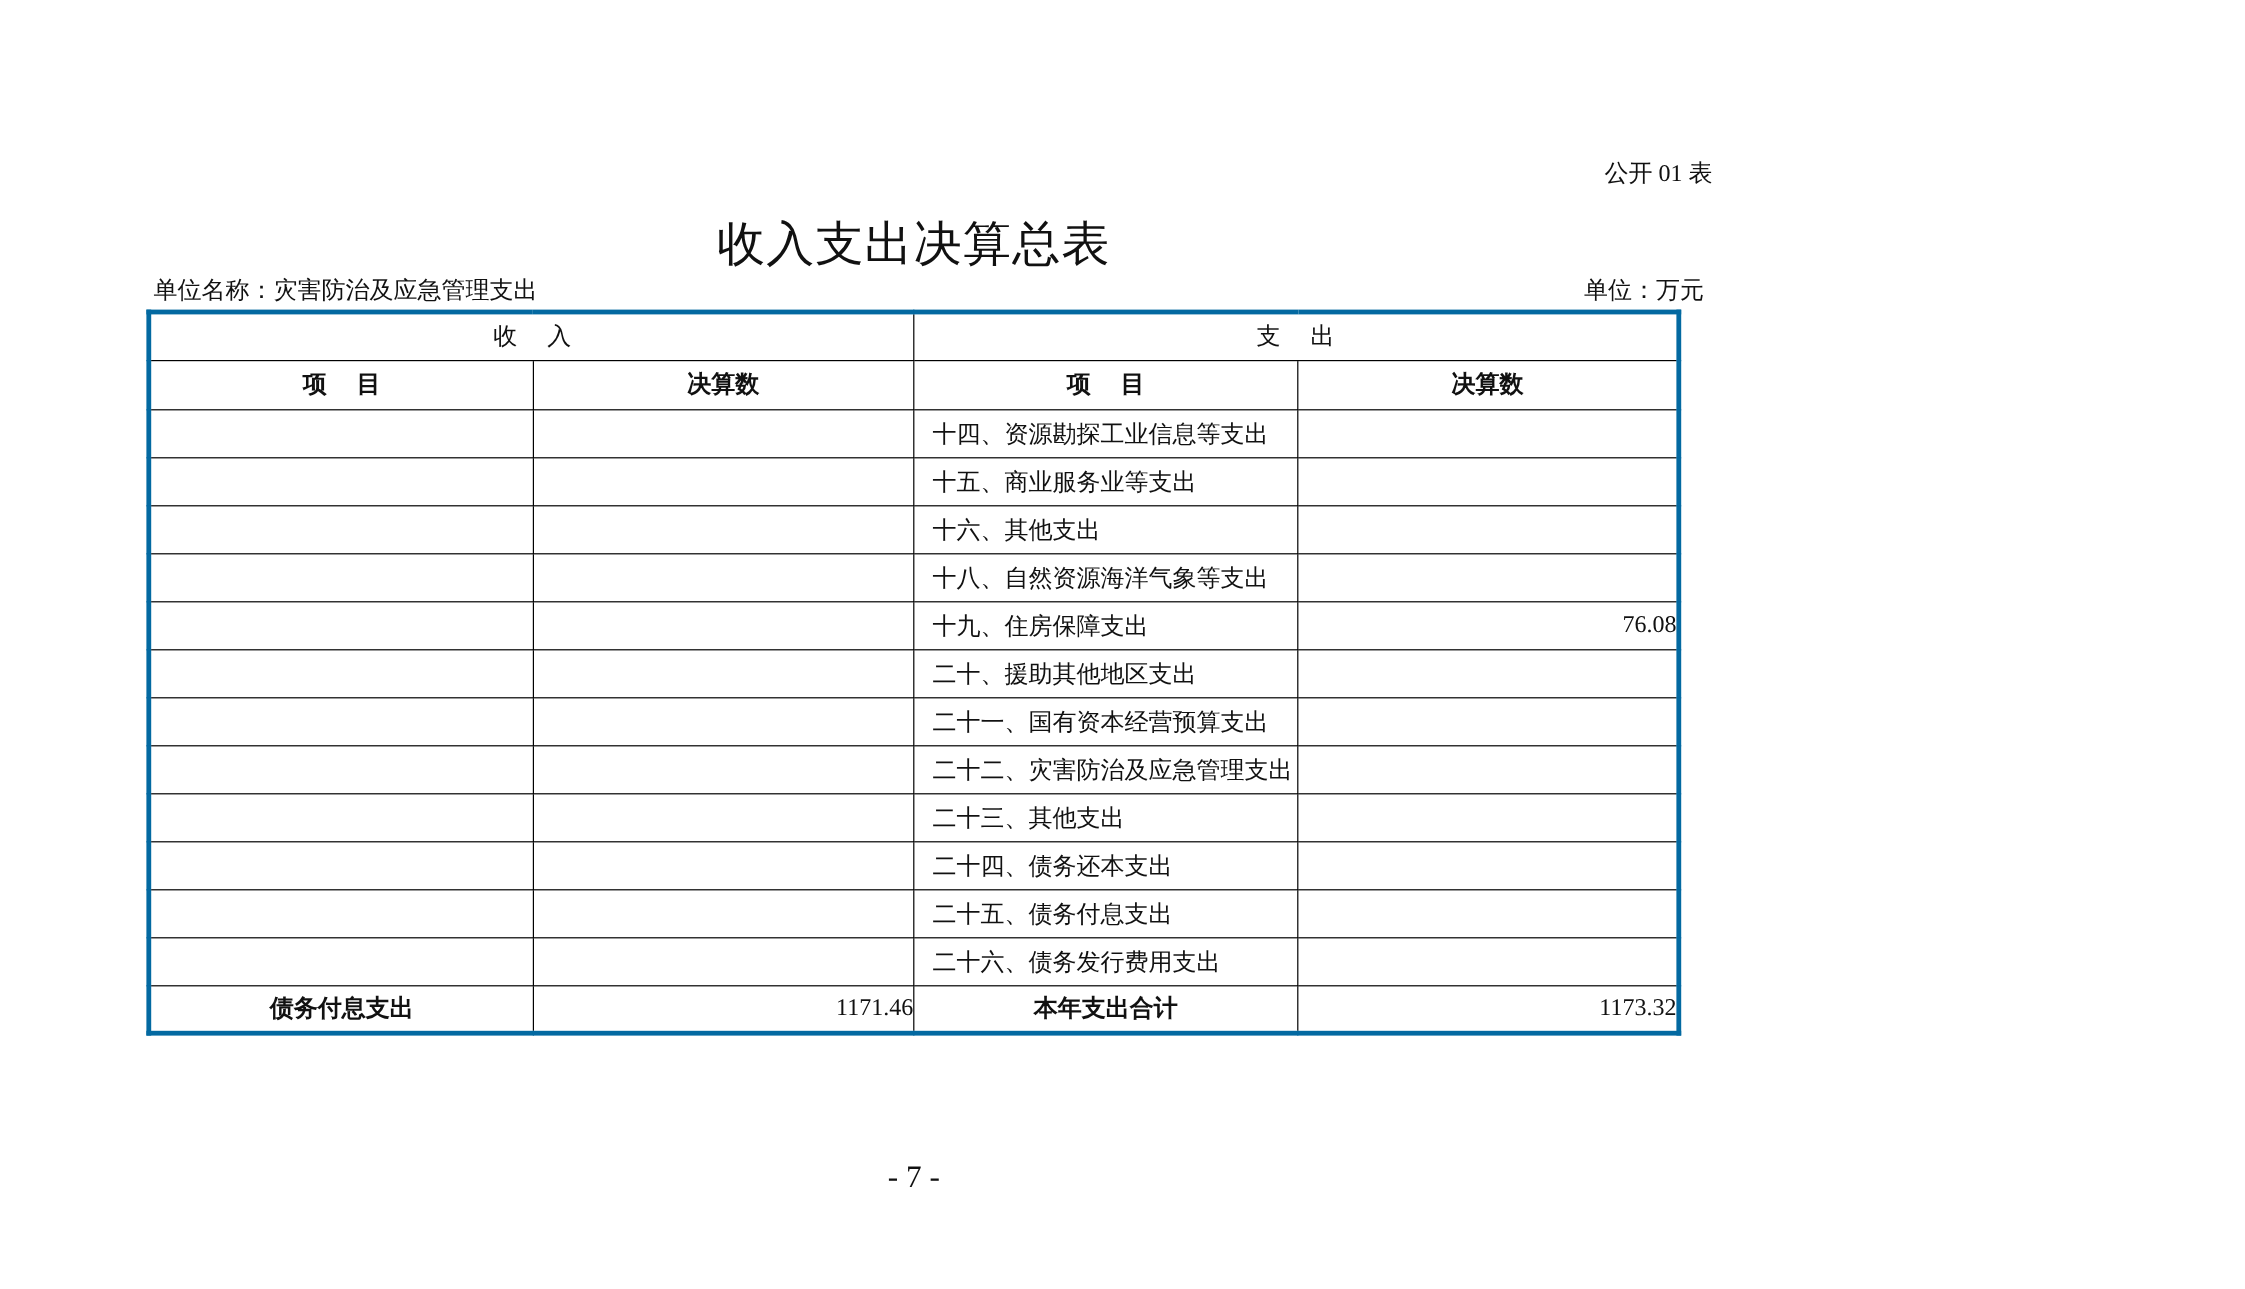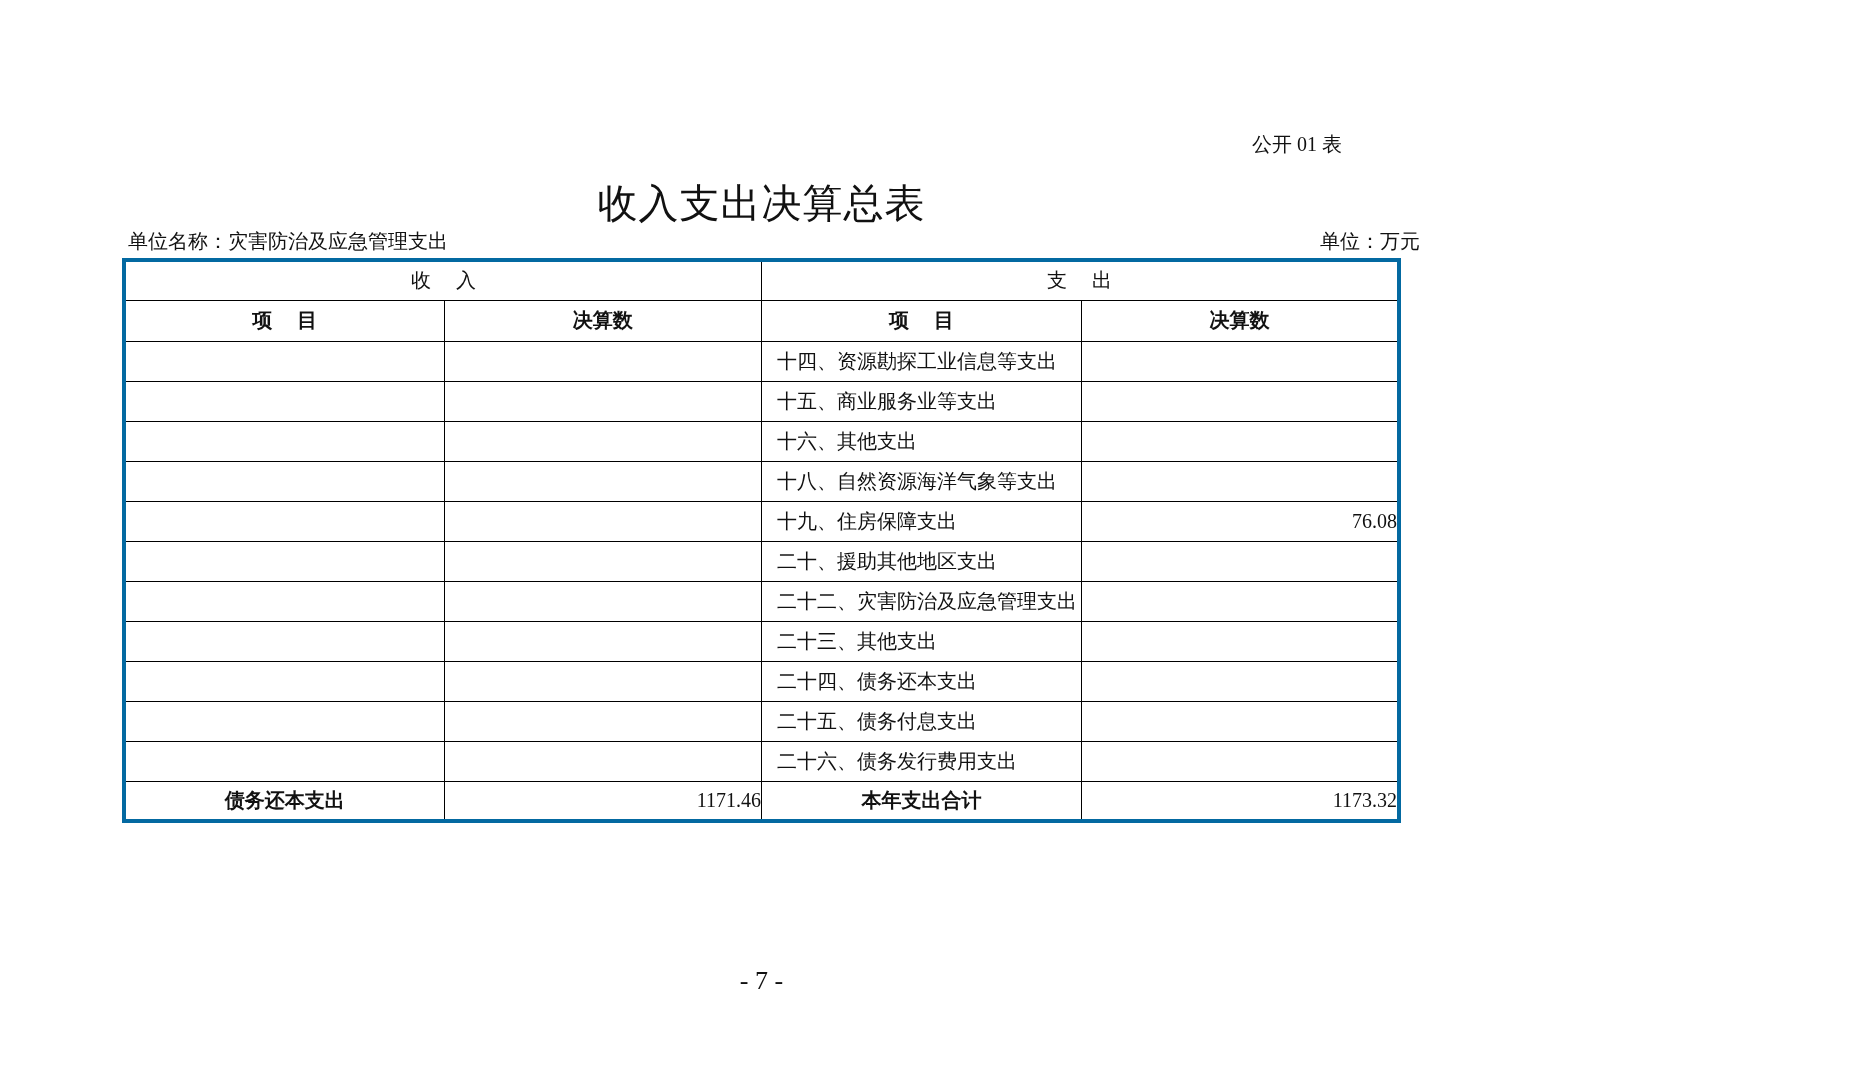--- a/index.html
+++ b/index.html
@@ -6,21 +6,21 @@
   html, body {
     width: 1871px; height: 1074px;
     background: #ffffff;
     font-family: "Liberation Serif", "DejaVu Serif", serif;
     color: #111111;
     position: relative;
     overflow: hidden;
   }
   .doc-label {
     position: absolute;
-    left: 1252px; top: 131px;
+    left: 1337px; top: 131px;
     font-size: 20px;
     white-space: nowrap;
   }
   .page-title {
     position: absolute;
     left: 122px; top: 176px;
     width: 1279px;
     text-align: center;
     font-size: 40px;
     font-weight: normal;
@@ -129,20 +129,26 @@
     </tr>
     <tr class="data-row">
       <td class="item-cell"></td>
       <td class="value-cell"></td>
       <td class="item-cell">二十、援助其他地区支出</td>
       <td class="value-cell"></td>
     </tr>
     <tr class="data-row">
       <td class="item-cell"></td>
       <td class="value-cell"></td>
+      <td class="item-cell">二十一、国有资本经营预算支出</td>
+      <td class="value-cell"></td>
+    </tr>
+    <tr class="data-row">
+      <td class="item-cell"></td>
+      <td class="value-cell"></td>
       <td class="item-cell">二十二、灾害防治及应急管理支出</td>
       <td class="value-cell"></td>
     </tr>
     <tr class="data-row">
       <td class="item-cell"></td>
       <td class="value-cell"></td>
       <td class="item-cell">二十三、其他支出</td>
       <td class="value-cell"></td>
     </tr>
     <tr class="data-row">
@@ -158,21 +164,21 @@
       <td class="value-cell"></td>
     </tr>
     <tr class="data-row">
       <td class="item-cell"></td>
       <td class="value-cell"></td>
       <td class="item-cell">二十六、债务发行费用支出</td>
       <td class="value-cell"></td>
     </tr>
 
     <tr class="totals-row">
-      <td class="total-label-cell">债务还本支出</td>
+      <td class="total-label-cell">债务付息支出</td>
       <td class="value-cell">1171.46</td>
       <td class="total-label-cell">本年支出合计</td>
       <td class="value-cell">1173.32</td>
     </tr>
   </tbody>
 </table>
 
 <div class="page-number">- 7 -</div>
 
 </body></html>

